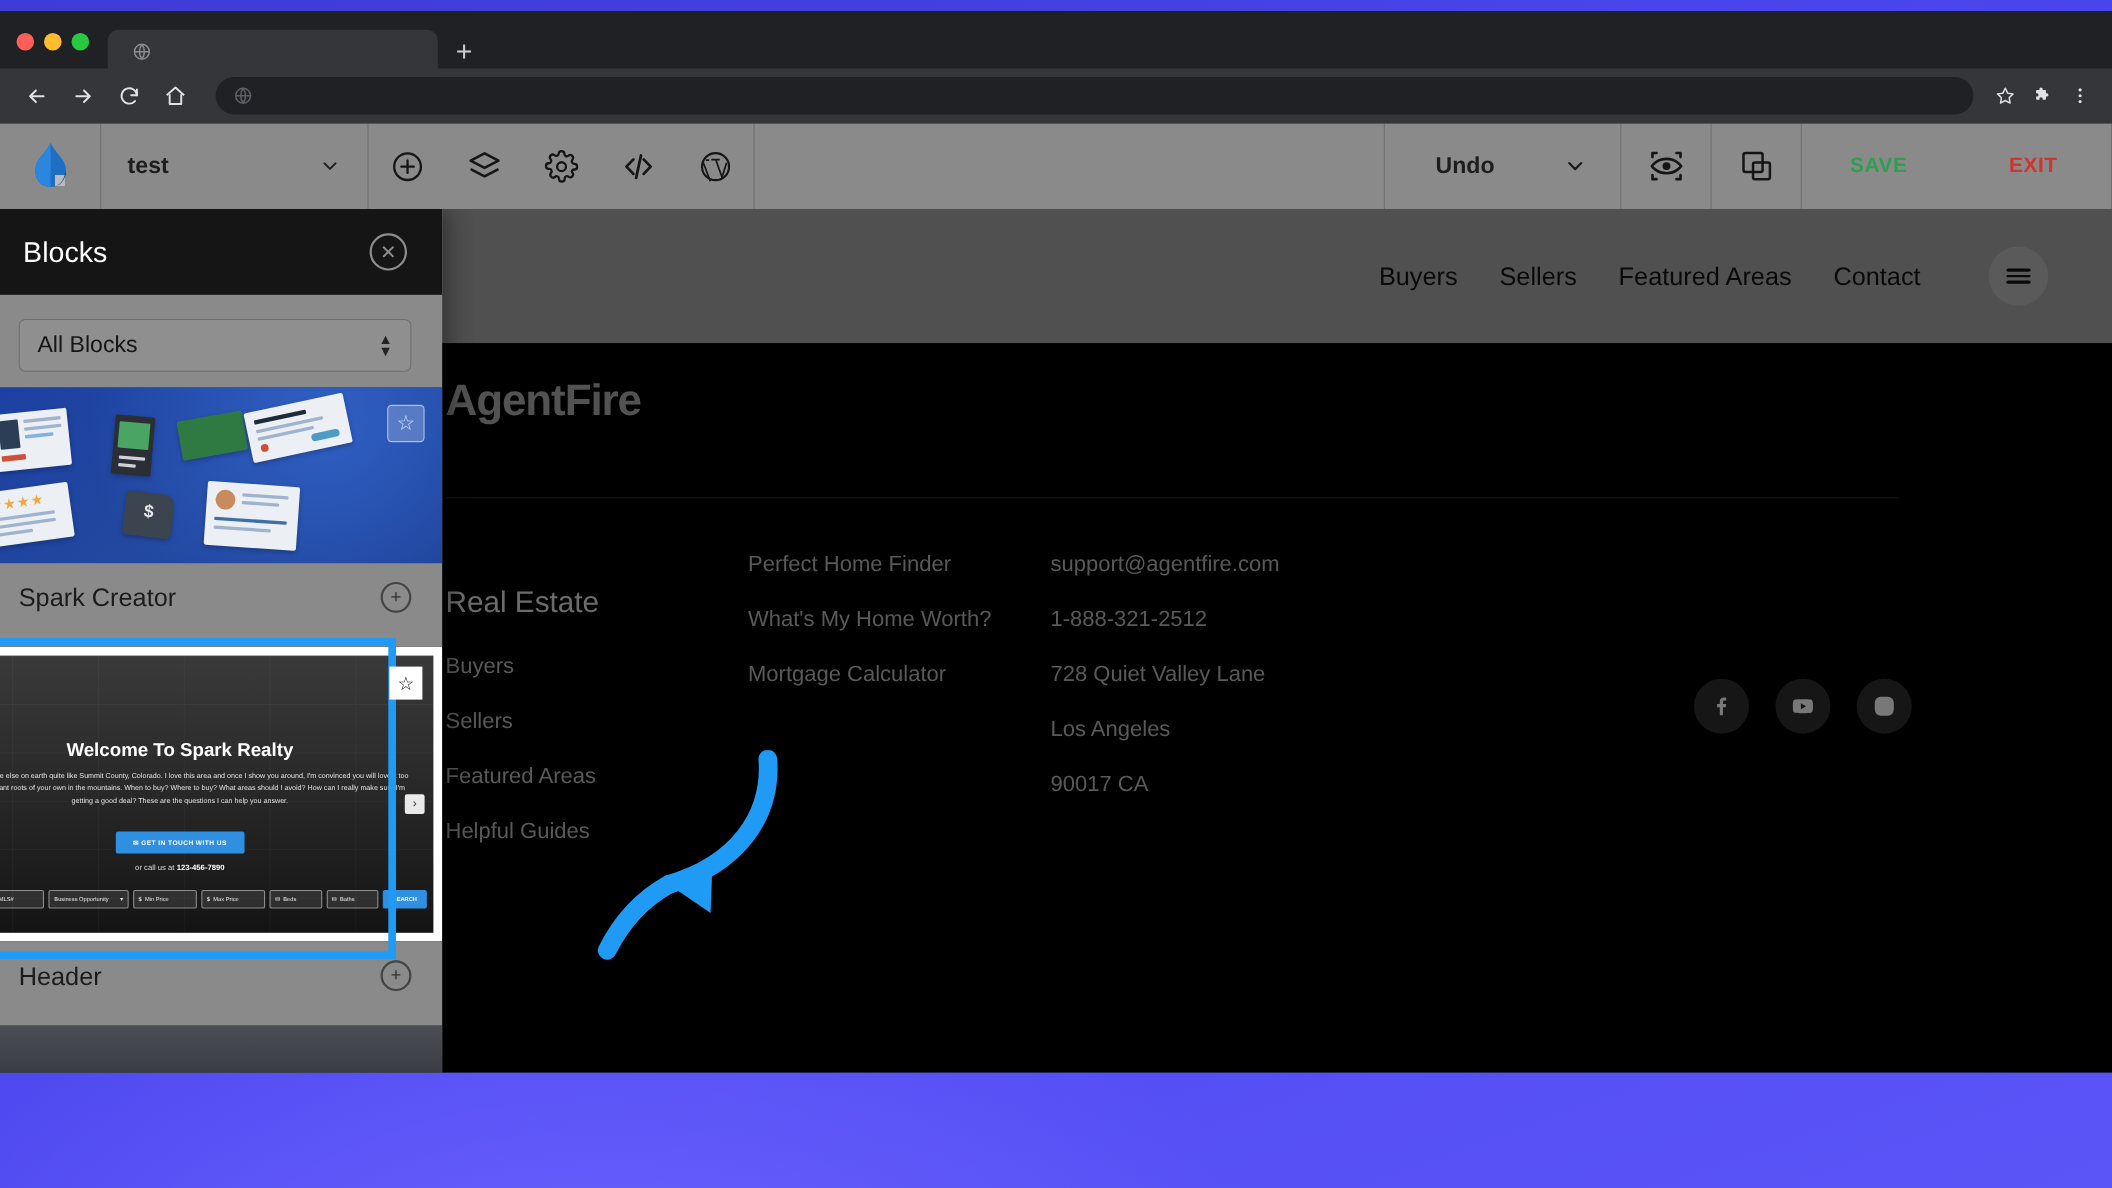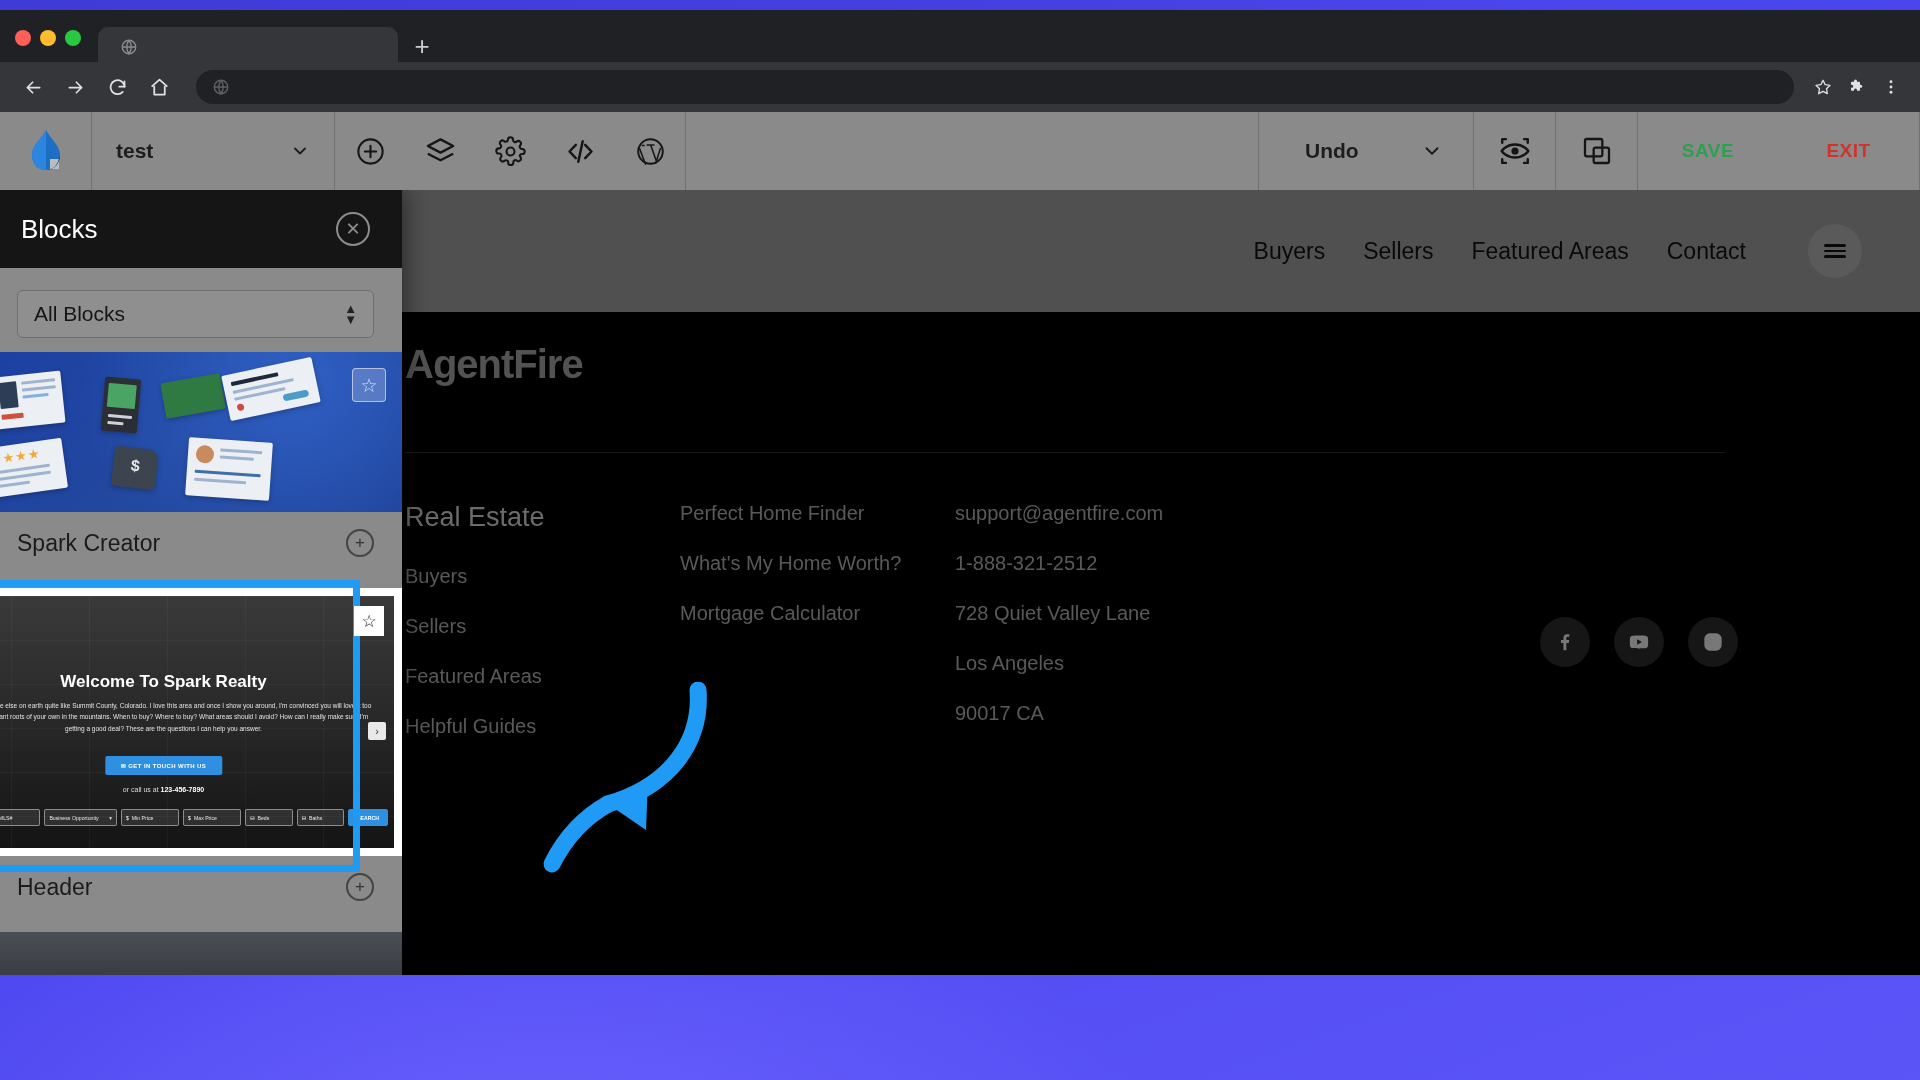--- a/index.html
+++ b/index.html
@@ -91,21 +91,21 @@
   }
   #hamburger-button .bar{ display:block;width:22px;height:2.5px;background:#111;margin:3px 0;border-radius:2px; }
   #site-footer{ position:relative; background:#000; height:663px; padding:0; }
   #footer-brand{
     position:absolute; left:405px; top:30px; font-size:40px; font-weight:bold;
     color:#8d8d8d; letter-spacing:-1px;
   }
   #footer-divider{ position:absolute; left:405px; top:140px; width:1320px; height:1px; background:#2b2b2b; }
   #footer-cols{ position:absolute; left:405px; top:190px; display:flex; gap:0; }
   .fcol{ width:275px; }
-  .fcol-title{ font-size:27px; color:#b9b9b9; margin-bottom:32px; }
+  .fcol-title{ font-size:27px; color:#b9b9b9; margin-bottom:32px;margin-top:30px; }
   .fcol a{ display:block; font-size:20px; color:#9a9a9a; margin-bottom:27px; text-decoration:none; cursor:pointer; }
   .fcol p{ font-size:20px; color:#9a9a9a; margin-bottom:27px; }
   #footer-social{ position:absolute; left:1540px; top:305px; display:flex; gap:24px; }
   .social{
     width:50px;height:50px;border-radius:50%;background:#262626;
     display:flex;align-items:center;justify-content:center;cursor:pointer;
   }
   .social svg{ fill:#cfcfcf; }
   
   #dim-overlay{

